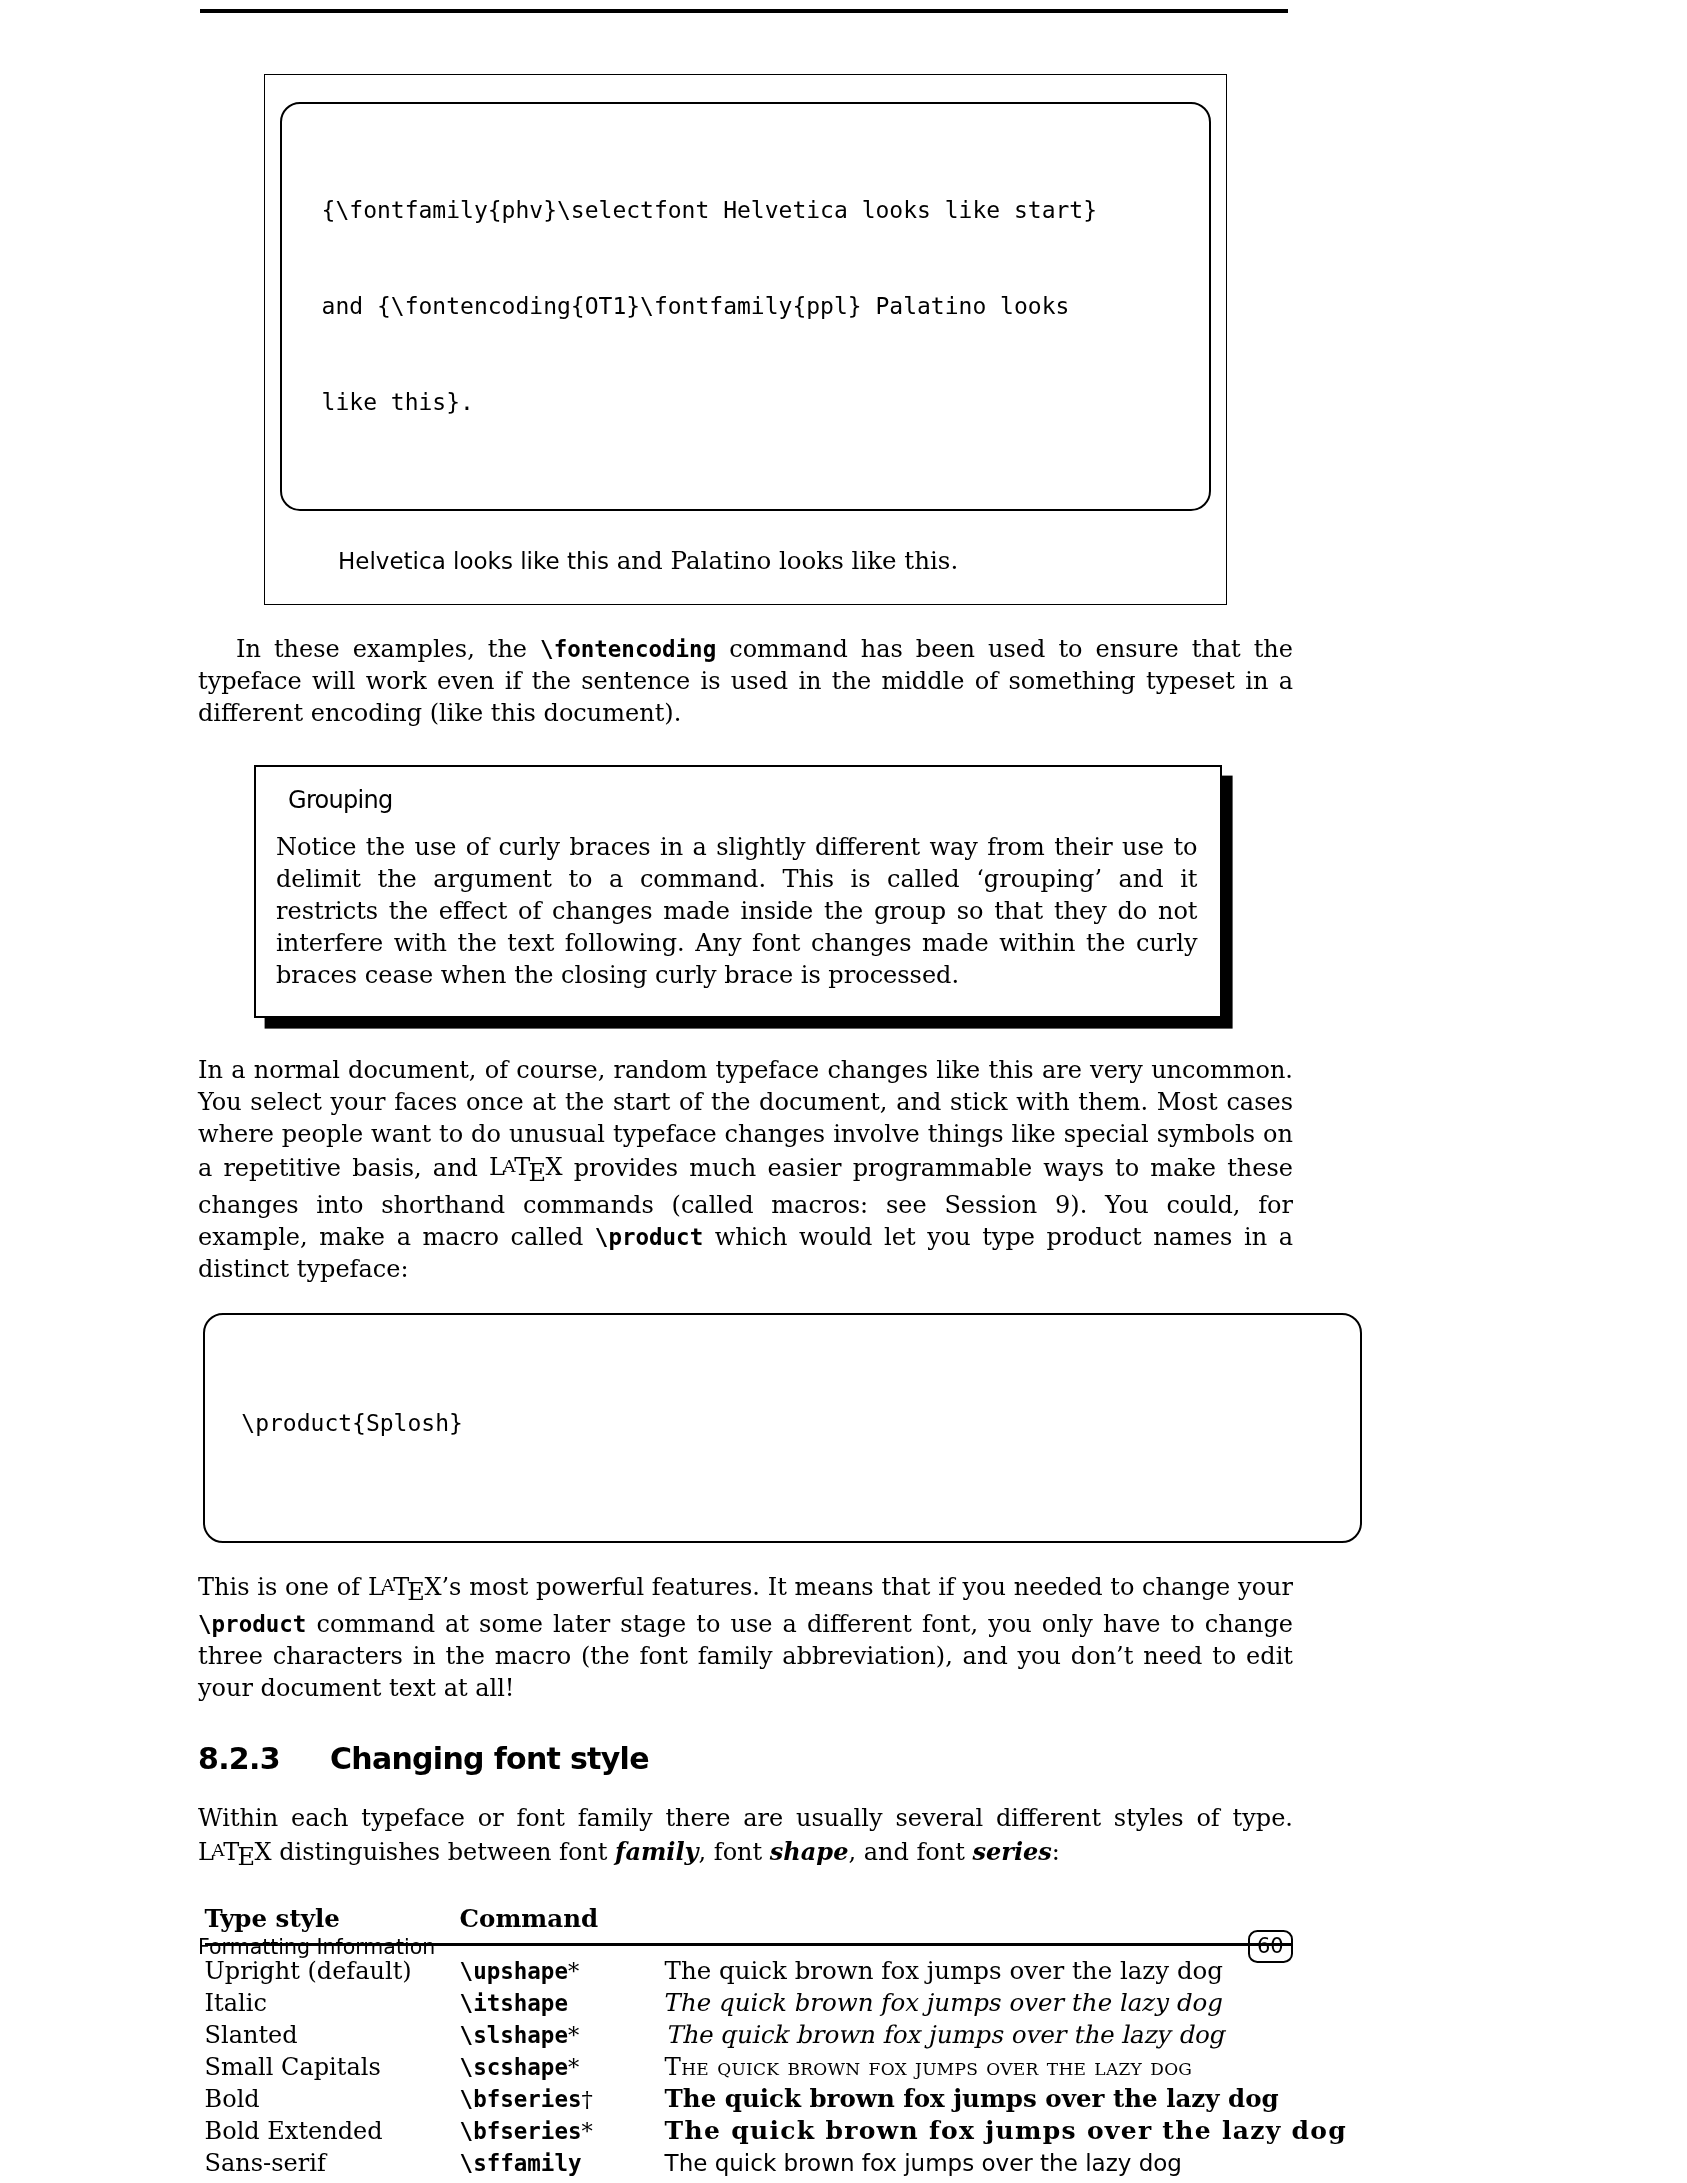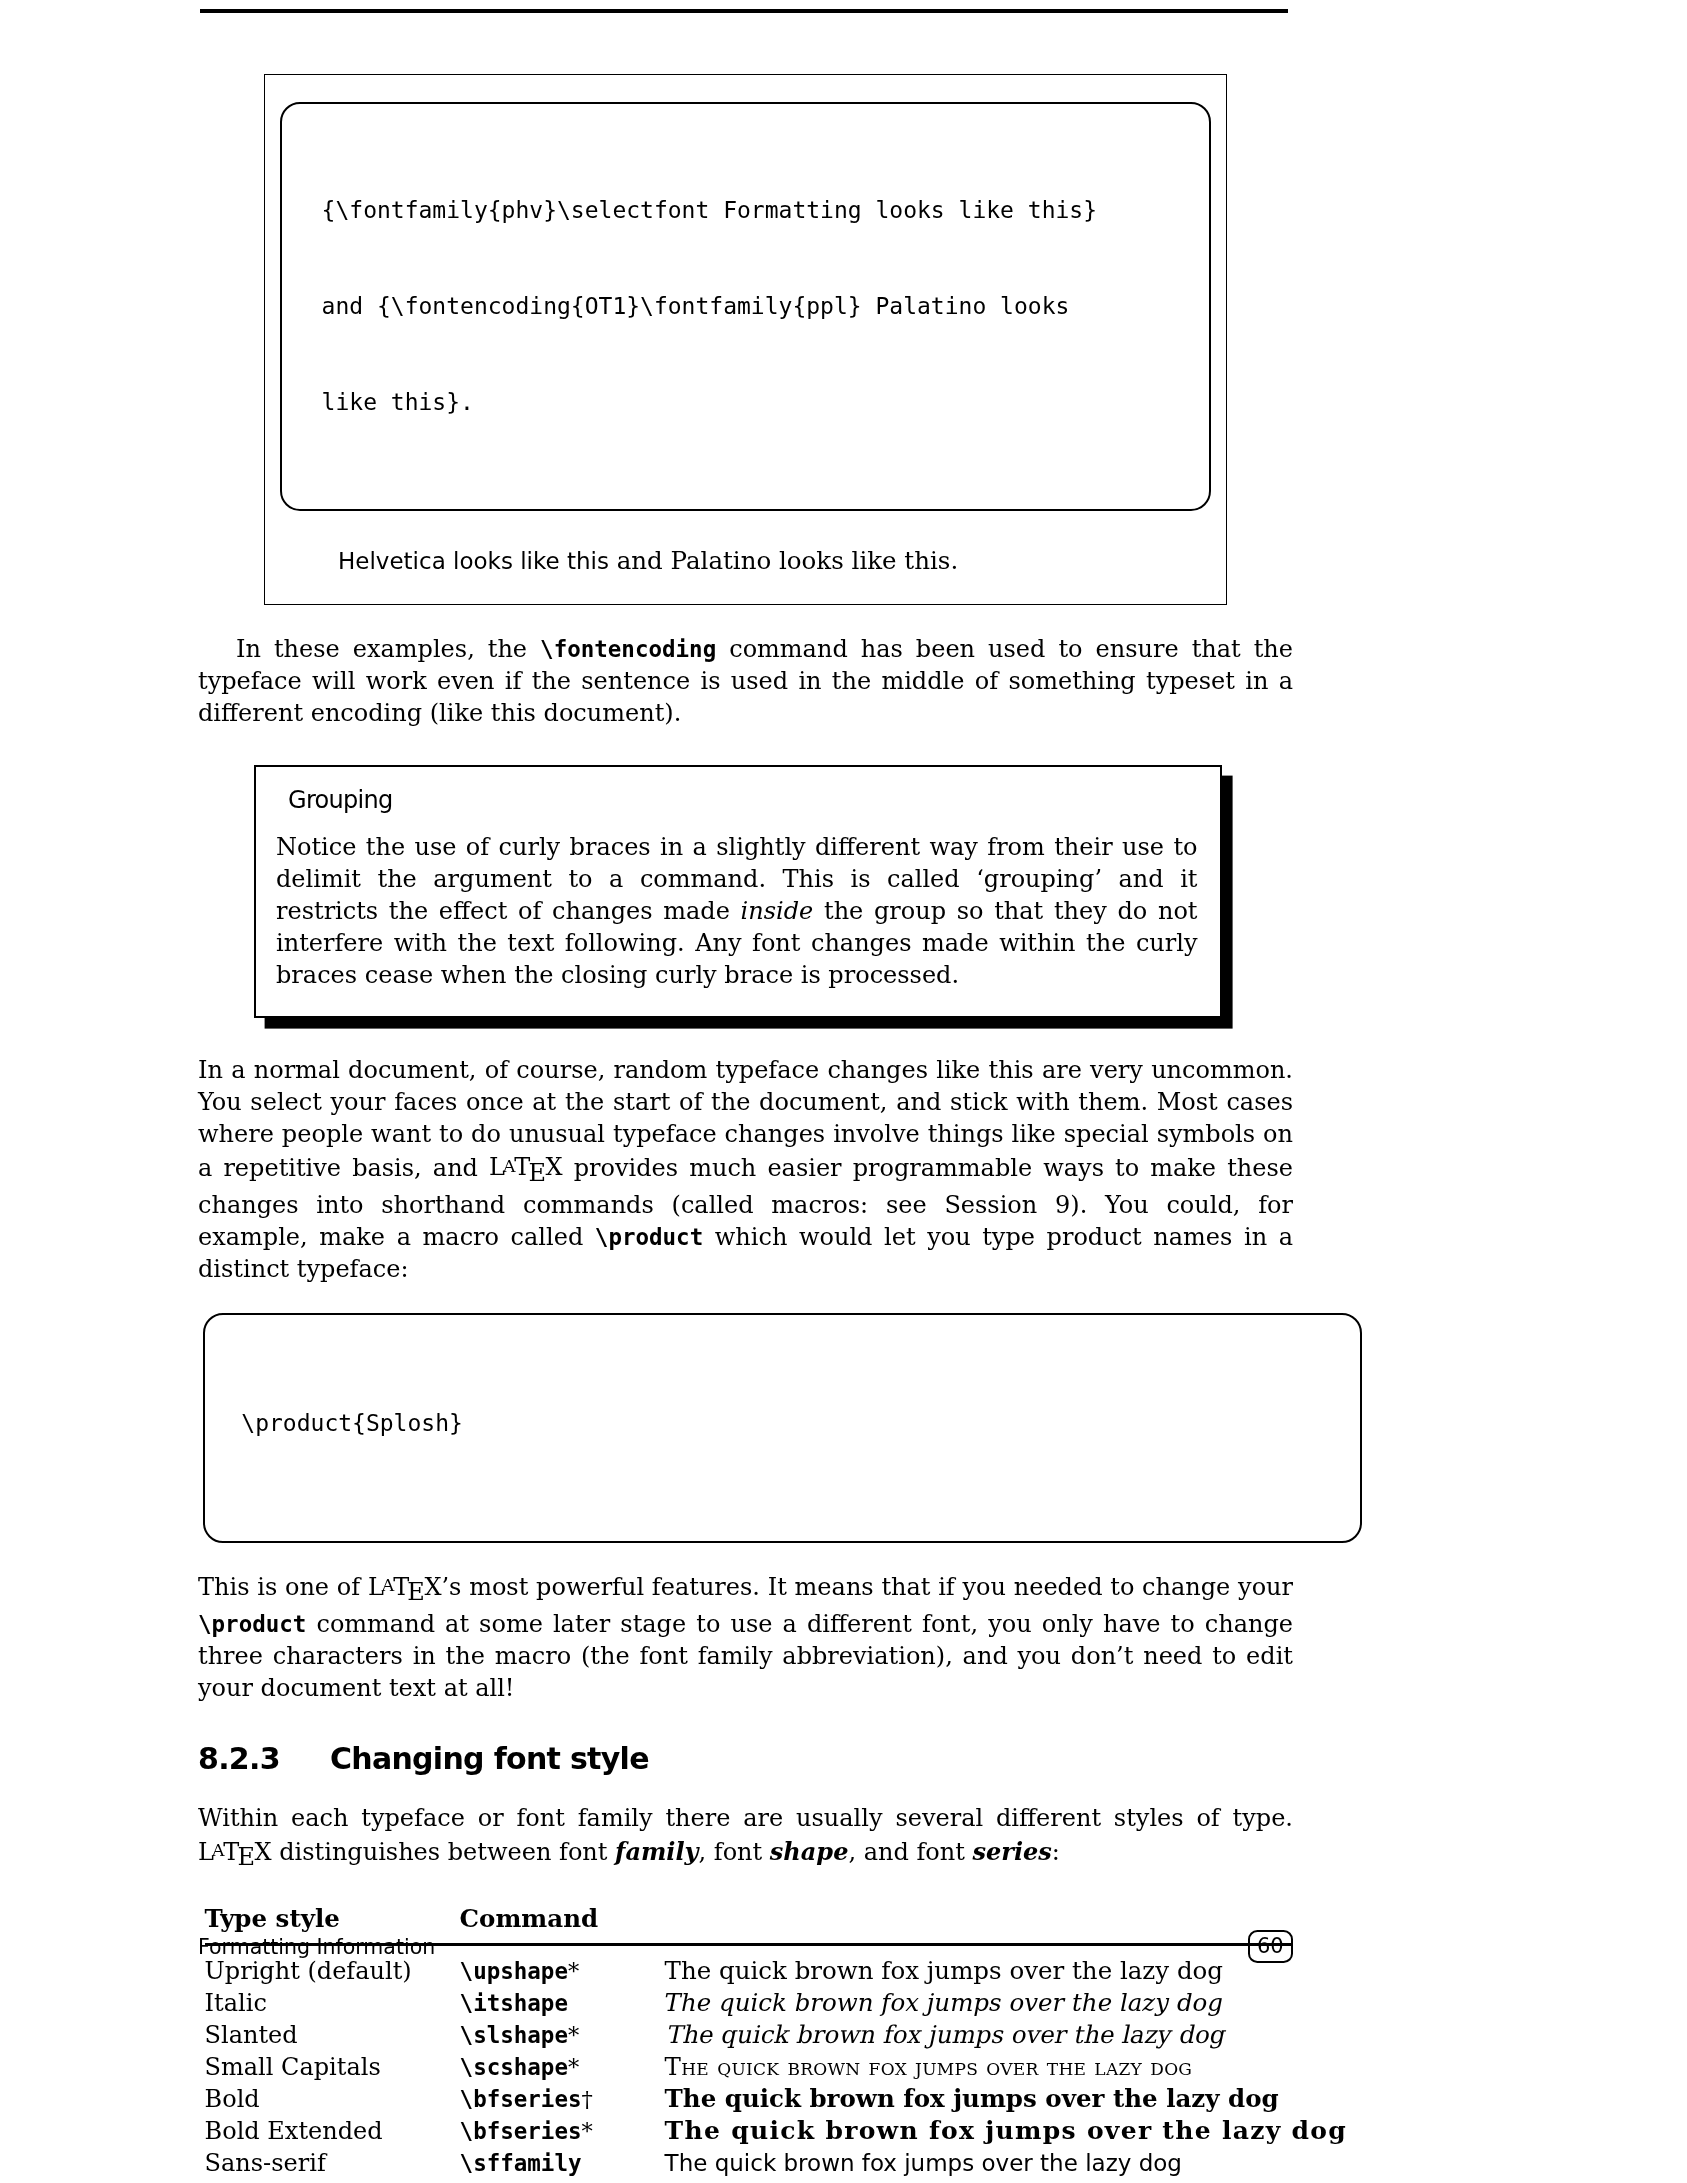--- a/index.html
+++ b/index.html
@@ -64,21 +64,21 @@
 
   .section-heading{
     margin:36px 0 0 0;
     font-family:"DejaVu Sans", sans-serif;font-weight:bold;
     font-size:30px;line-height:37px;letter-spacing:-0.7px;
   }
   .sec-num{margin-right:50px;}
 
   
   .seg-mono-bold{font-family:"DejaVu Sans Mono", monospace;font-weight:bold;font-size:22.5px;}
-  .seg-italic{font-style:italic;margin-top:42px;}
+  .seg-italic{margin-top:42px;}
   .seg-bold-italic{font-weight:bold;font-style:italic;}
   .lx-a{font-size:0.72em;vertical-align:0.22em;margin:0 -0.06em 0 -0.12em;}
   .lx-e{vertical-align:-0.21em;margin:0 -0.02em 0 -0.08em;}
 
   
   .type-table{margin:30px 0 0 6.6px;width:1088px;}
   .t-head{
     display:grid;grid-template-columns:255px 205px auto;
     font-weight:bold;font-size:24.5px;
     padding-bottom:8px;border-bottom:3.3px solid #000;
@@ -112,21 +112,21 @@
 </head>
 <body>
 
 <div class="page">
   <div class="top-rule"></div>
 
   <div class="col">
 
     <div class="example-outer">
       <div class="code-round">
-        <div class="code-line">{\fontfamily{phv}\selectfont Formatting looks like this}</div>
+        <div class="code-line">{\fontfamily{phv}\selectfont Helvetica looks like start}</div>
         <div class="code-line">and {\fontencoding{OT1}\fontfamily{ppl} Palatino looks</div>
         <div class="code-line">like this}.</div>
       </div>
       <div class="result-line"><span class="seg-sans">Helvetica looks like this</span><span class="seg-serif"> and </span><span class="seg-serif">Palatino looks like this.</span></div>
     </div>
 
     <p class="para indent p1"><span class="seg-plain">In these examples, the </span><span class="seg-mono-bold">\fontencoding</span><span class="seg-plain"> command has been used to ensure that the typeface will work even if the sentence is used in the middle of something typeset in a different encoding (like this document).</span></p>
 
     <div class="grouping-box">
       <div class="grouping-title">Grouping</div>

